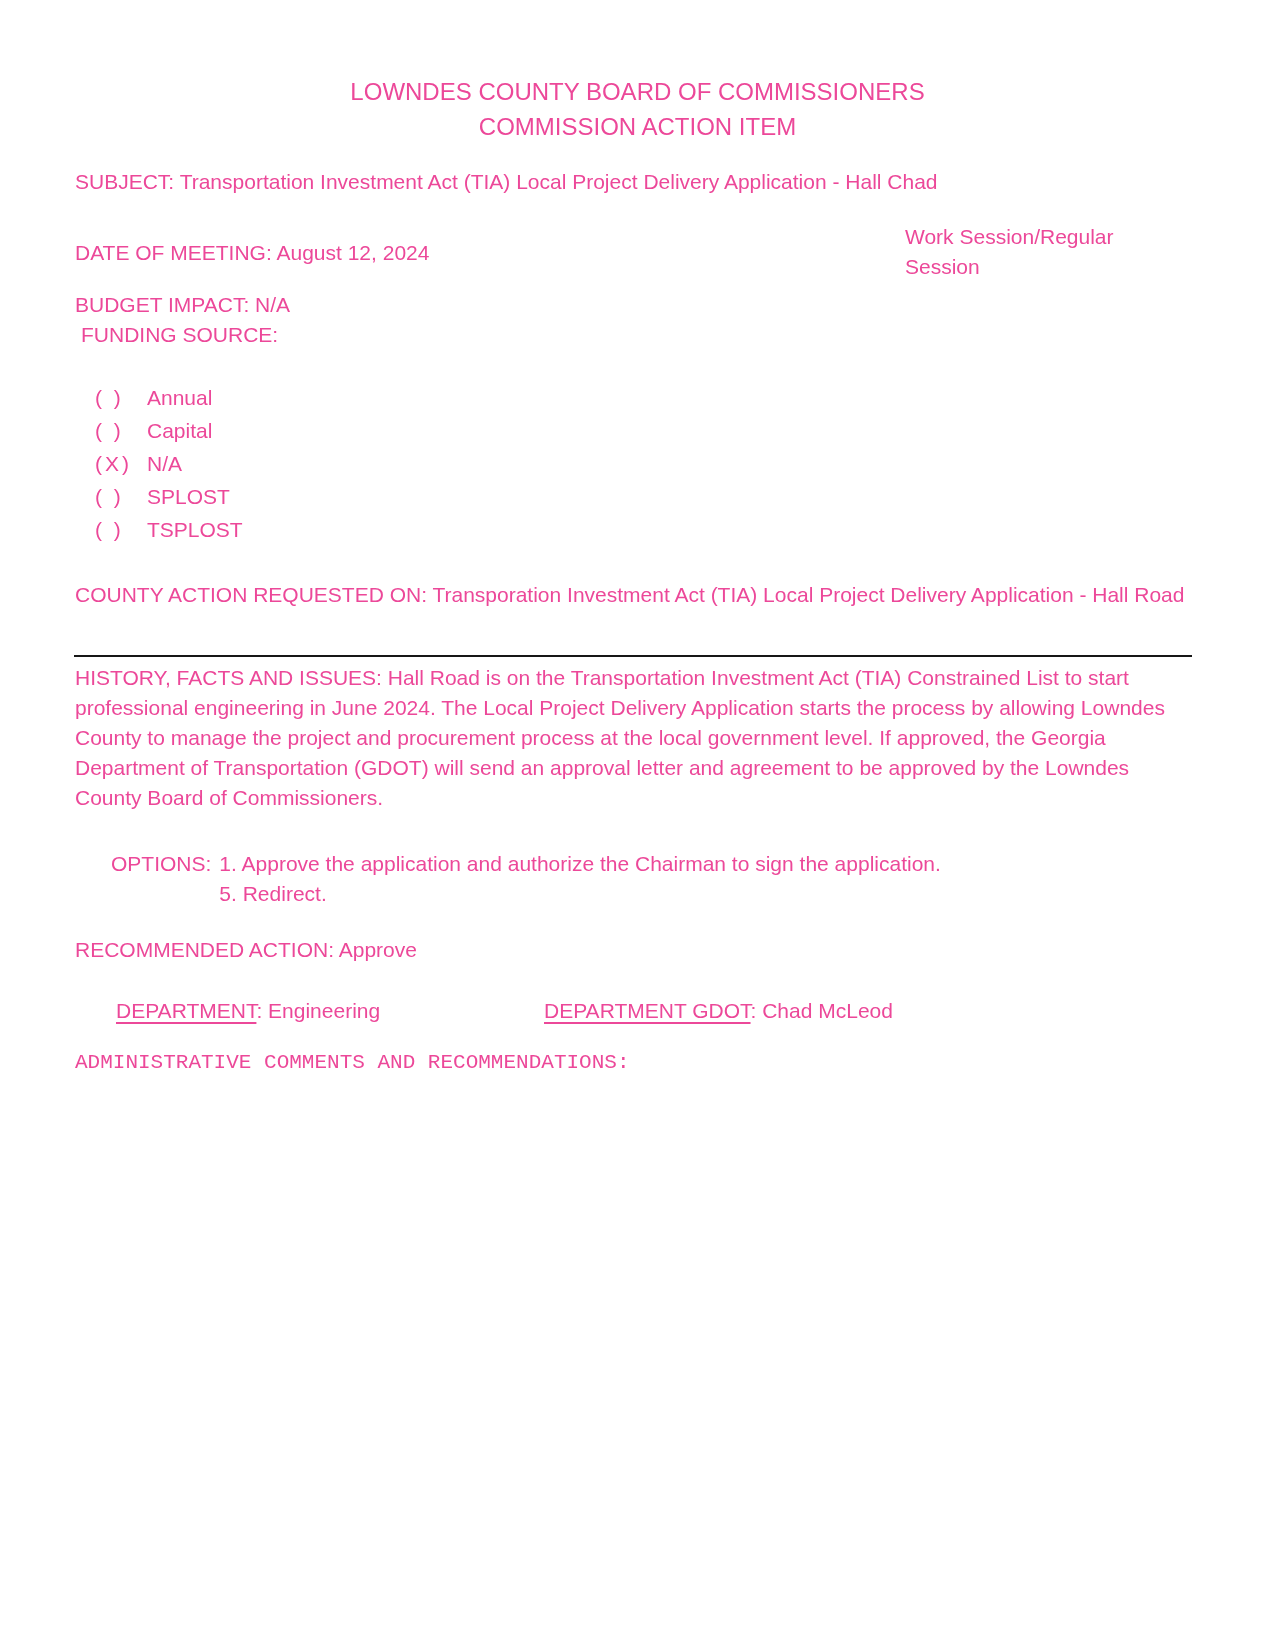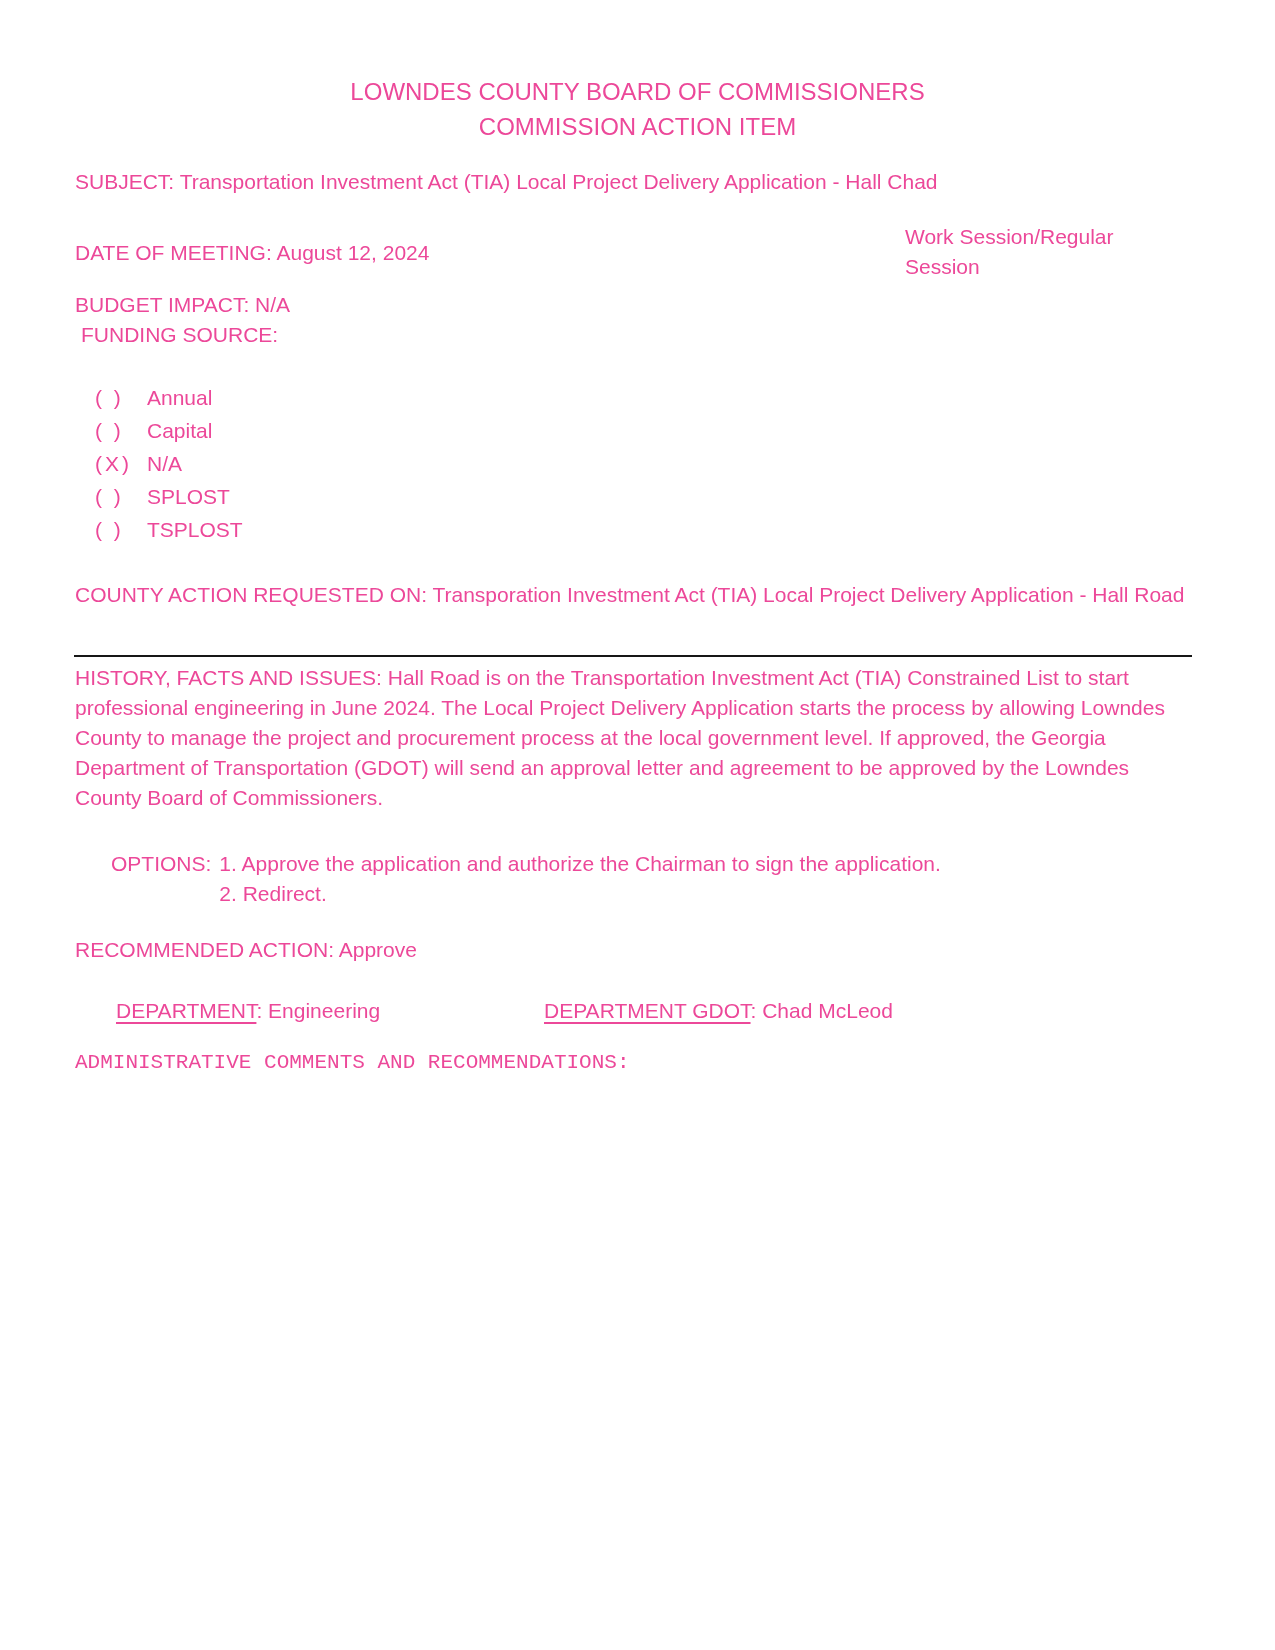--- a/index.html
+++ b/index.html
@@ -85,21 +85,21 @@
   <div class="county-action">COUNTY ACTION REQUESTED ON: Transporation Investment Act (TIA) Local Project Delivery Application - Hall Road</div>
 
   <div class="divider"></div>
 
   <div class="history">HISTORY, FACTS AND ISSUES: Hall Road is on the Transportation Investment Act (TIA) Constrained List to start professional engineering in June 2024. The Local Project Delivery Application starts the process by allowing Lowndes County to manage the project and procurement process at the local government level. If approved, the Georgia Department of Transportation (GDOT) will send an approval letter and agreement to be approved by the Lowndes County Board of Commissioners.</div>
 
   <div class="options-row">
     <span class="options-label">OPTIONS:</span>
     <div class="options-items">
       <div>1. Approve the application and authorize the Chairman to sign the application.</div>
-      <div>2. Redirect.</div>
+      <div>5. Redirect.</div>
     </div>
   </div>
 
   <div class="recommended">RECOMMENDED ACTION: Approve</div>
 
   <div class="dept-row">
     <span><span class="u">DEPARTMENT</span><span>: Engineering</span></span>
     <span class="dept-head"><span class="u">DEPARTMENT GDOT</span><span>: Chad McLeod</span></span>
   </div>
 

